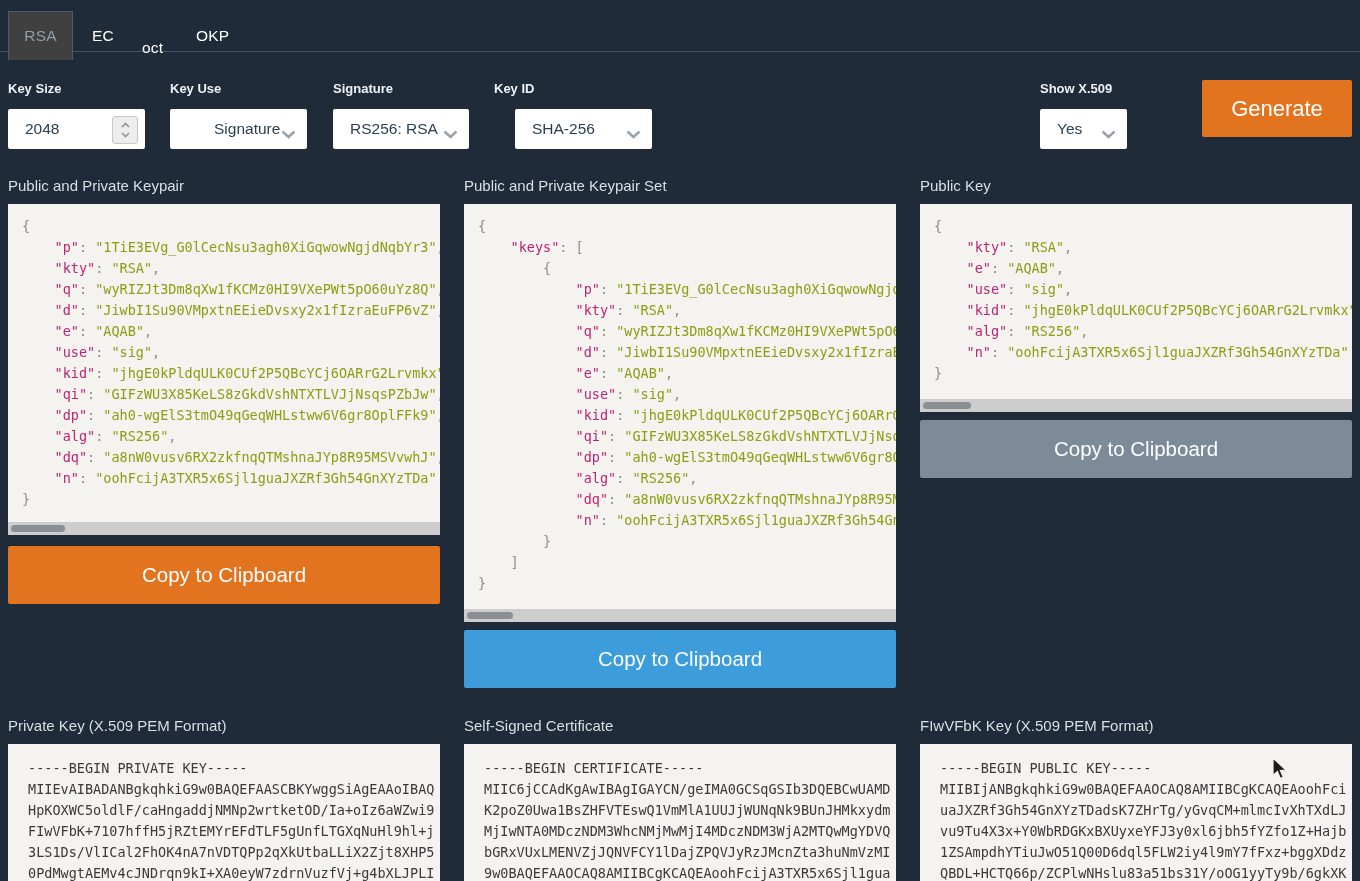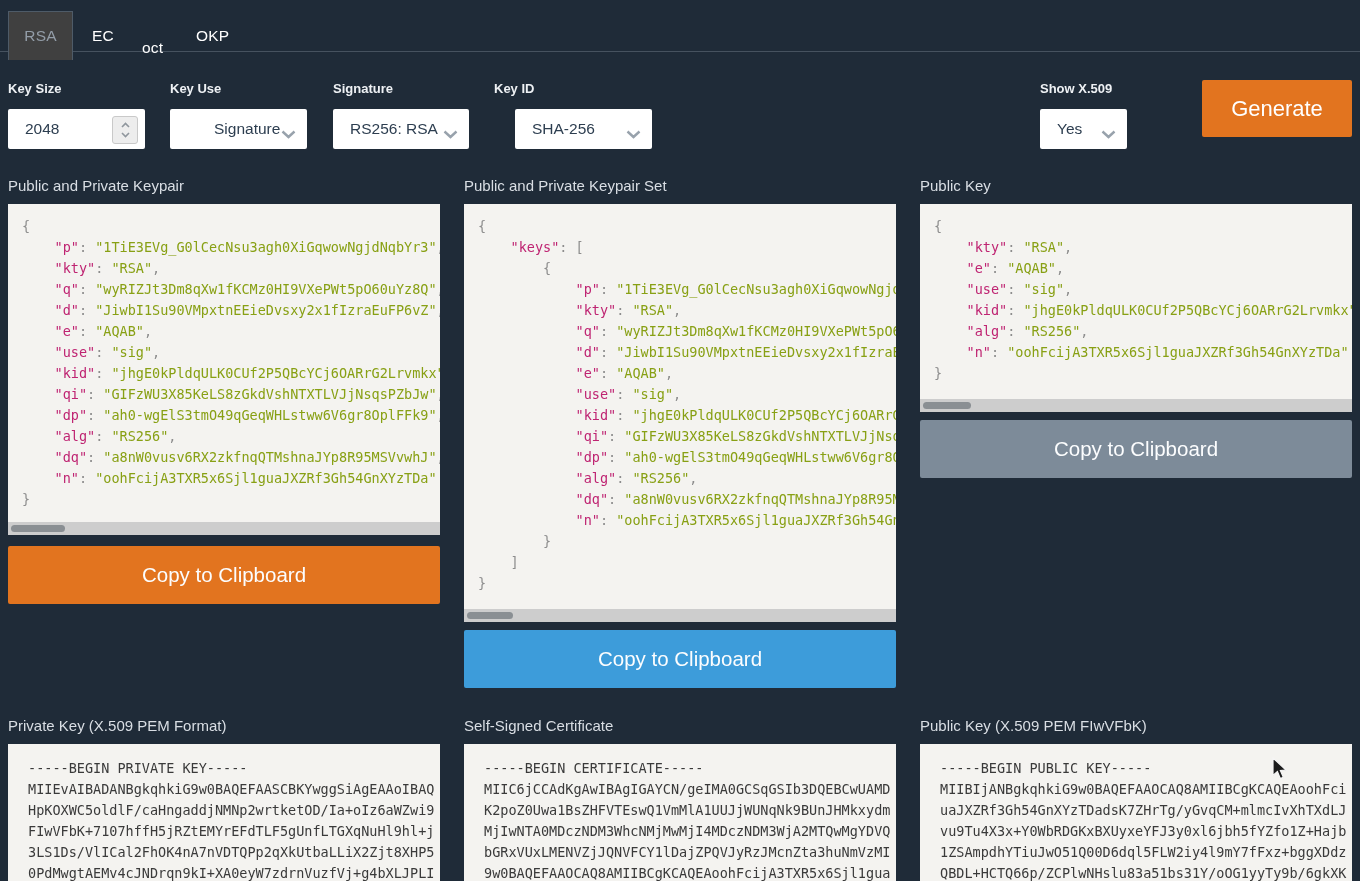--- a/index.html
+++ b/index.html
@@ -133,21 +133,21 @@
   </span>
 </div>
 
 <button class="gen-btn" style="border: none; background: rgb(226, 116, 31);" id="generate-btn">Generate</button>
 
 <div class="sec-title" style="left:8px;top:177px;">Public and Private Keypair</div>
 <div class="sec-title" style="left:464px;top:177px;">Public and Private Keypair Set</div>
 <div class="sec-title" style="left:920px;top:177px;">Public Key</div>
 <div class="sec-title" style="left:8px;top:717px;">Private Key (X.509 PEM Format)</div>
 <div class="sec-title" style="left:464px;top:717px;">Self-Signed Certificate</div>
-<div class="sec-title" style="left:920px;top:717px;">Public Key (X.509 PEM FIwVFbK)</div>
+<div class="sec-title" style="left:920px;top:717px;">FIwVFbK Key (X.509 PEM Format)</div>
 
 <div class="code-panel" id="panel-keypair">
   <pre id="code-keypair"><span class="j-p">{</span>
 <span class="j-p">    </span><span class="j-k">"p"</span><span class="j-p">: </span><span class="j-s">"1TiE3EVg_G0lCecNsu3agh0XiGqwowNgjdNqbYr3"</span><span class="j-p">,</span>
 <span class="j-p">    </span><span class="j-k">"kty"</span><span class="j-p">: </span><span class="j-s">"RSA"</span><span class="j-p">,</span>
 <span class="j-p">    </span><span class="j-k">"q"</span><span class="j-p">: </span><span class="j-s">"wyRIZJt3Dm8qXw1fKCMz0HI9VXePWt5pO60uYz8Q"</span><span class="j-p">,</span>
 <span class="j-p">    </span><span class="j-k">"d"</span><span class="j-p">: </span><span class="j-s">"JiwbI1Su90VMpxtnEEieDvsxy2x1fIzraEuFP6vZ"</span><span class="j-p">,</span>
 <span class="j-p">    </span><span class="j-k">"e"</span><span class="j-p">: </span><span class="j-s">"AQAB"</span><span class="j-p">,</span>
 <span class="j-p">    </span><span class="j-k">"use"</span><span class="j-p">: </span><span class="j-s">"sig"</span><span class="j-p">,</span>
 <span class="j-p">    </span><span class="j-k">"kid"</span><span class="j-p">: </span><span class="j-s">"jhgE0kPldqULK0CUf2P5QBcYCj6OARrG2Lrvmkx"</span>

